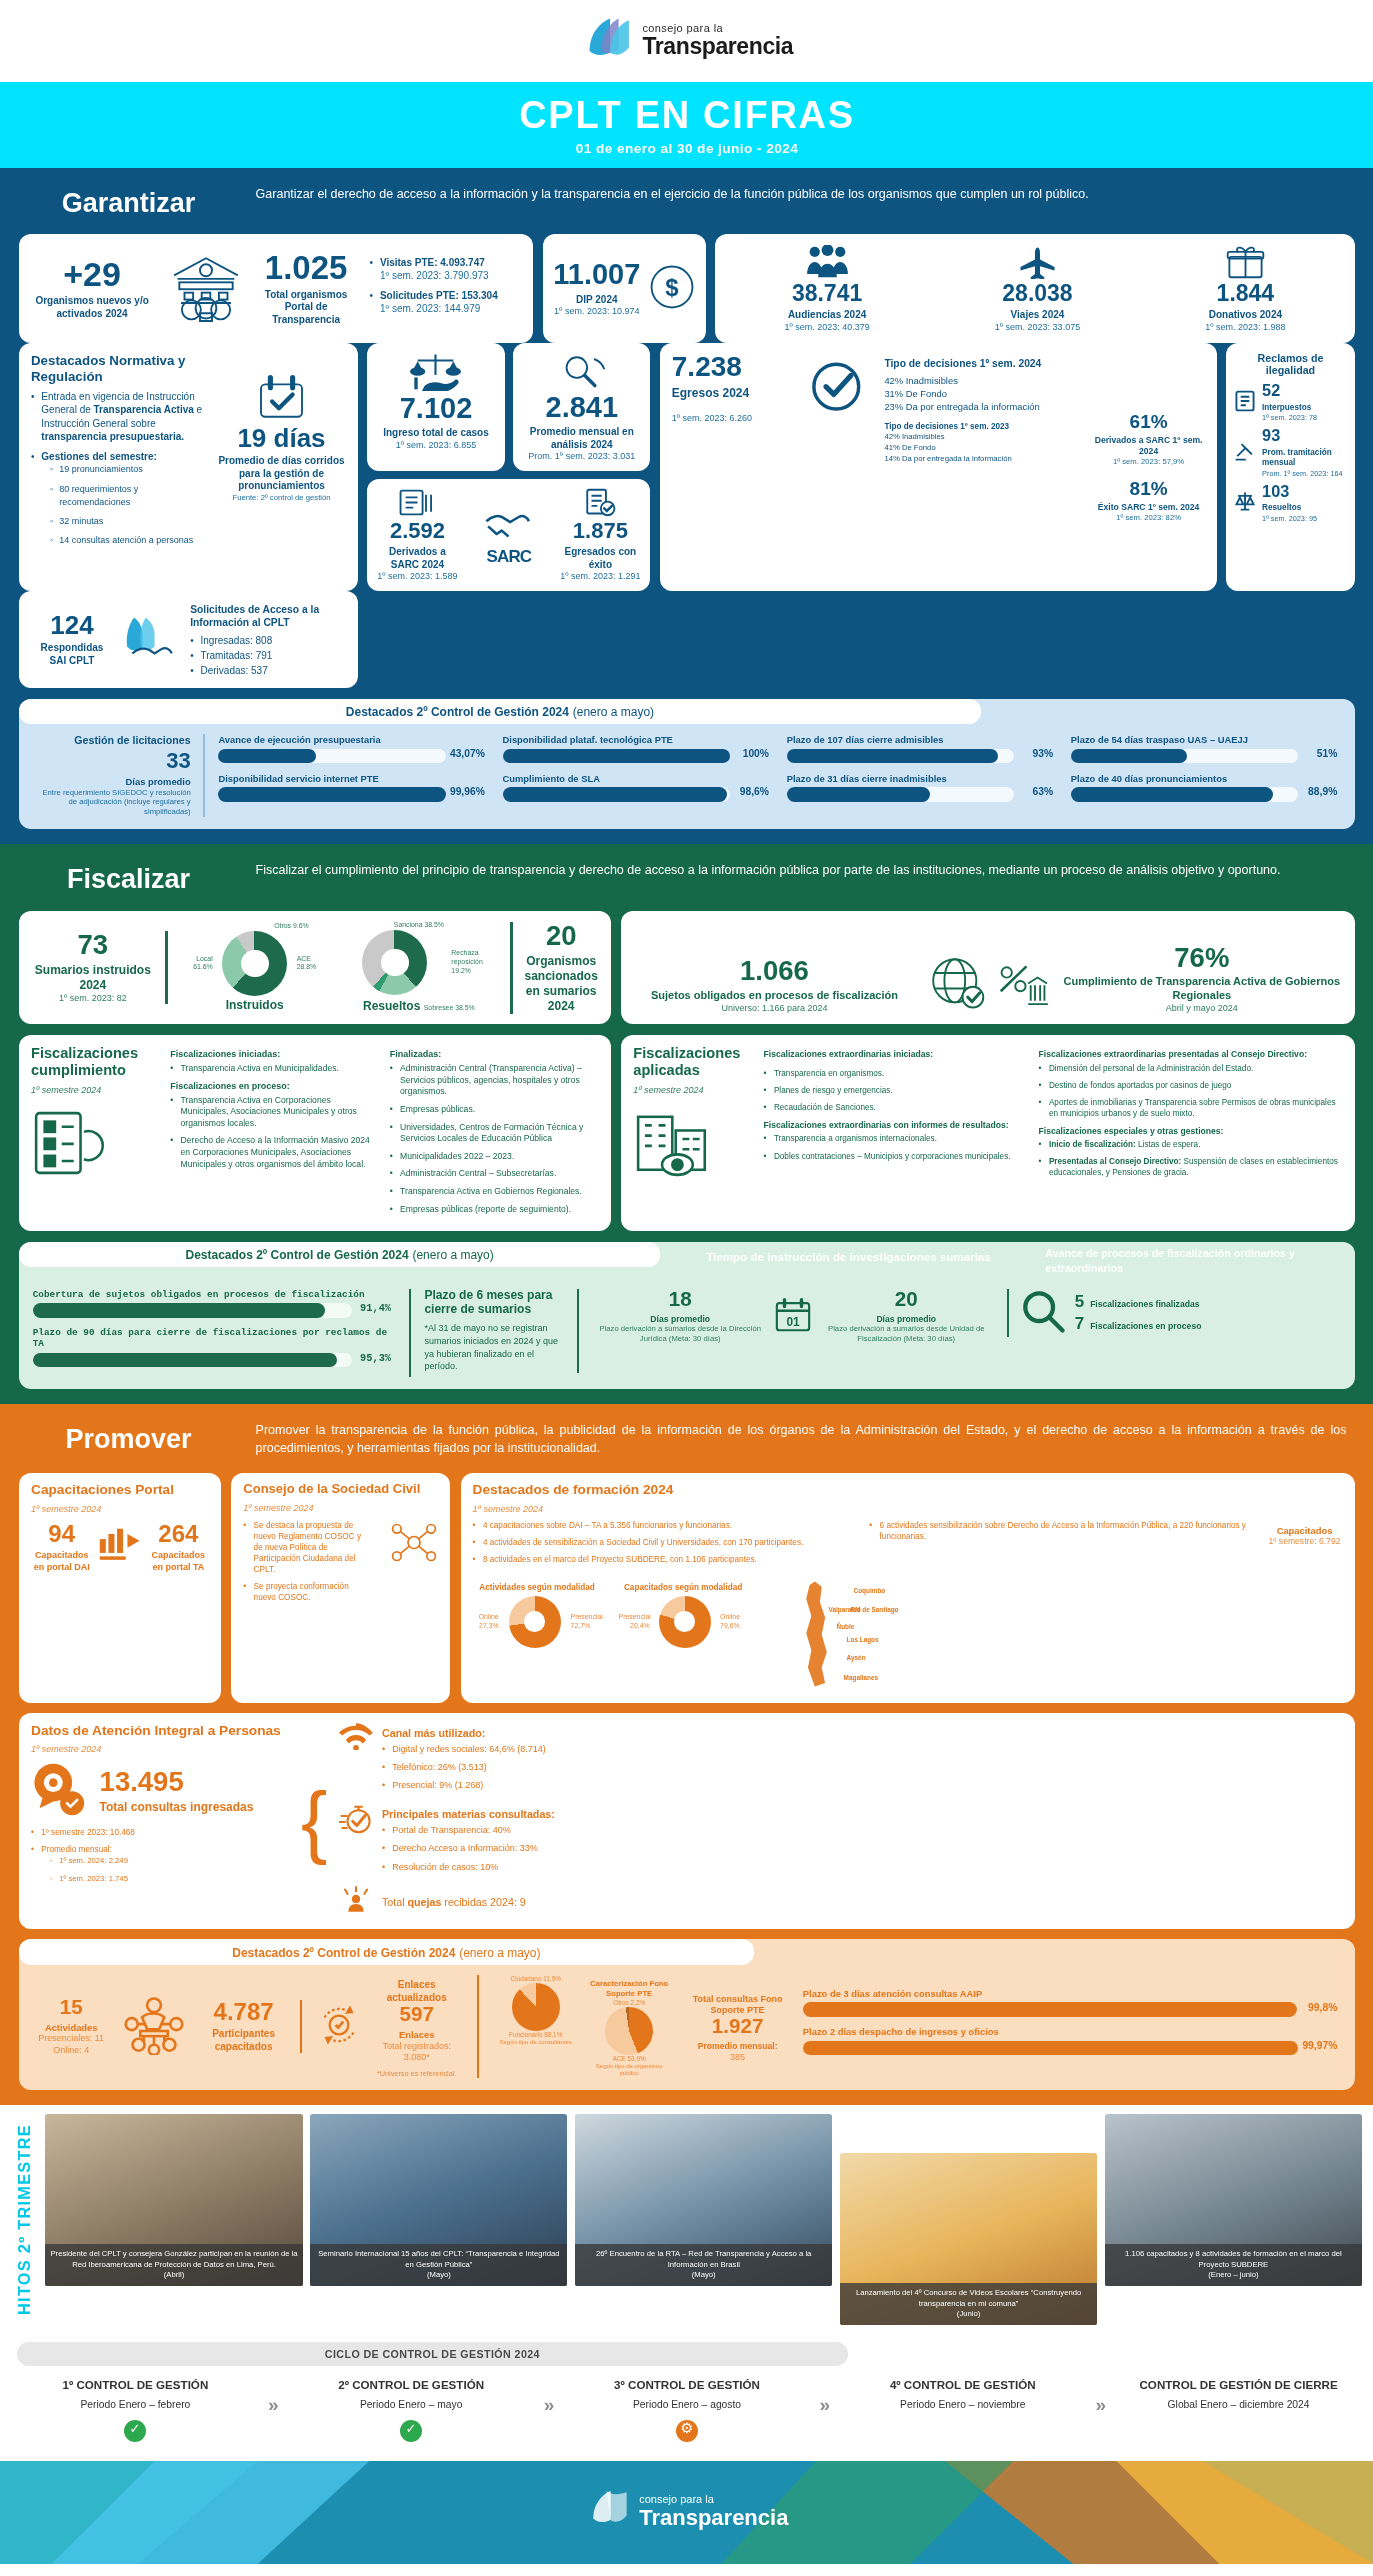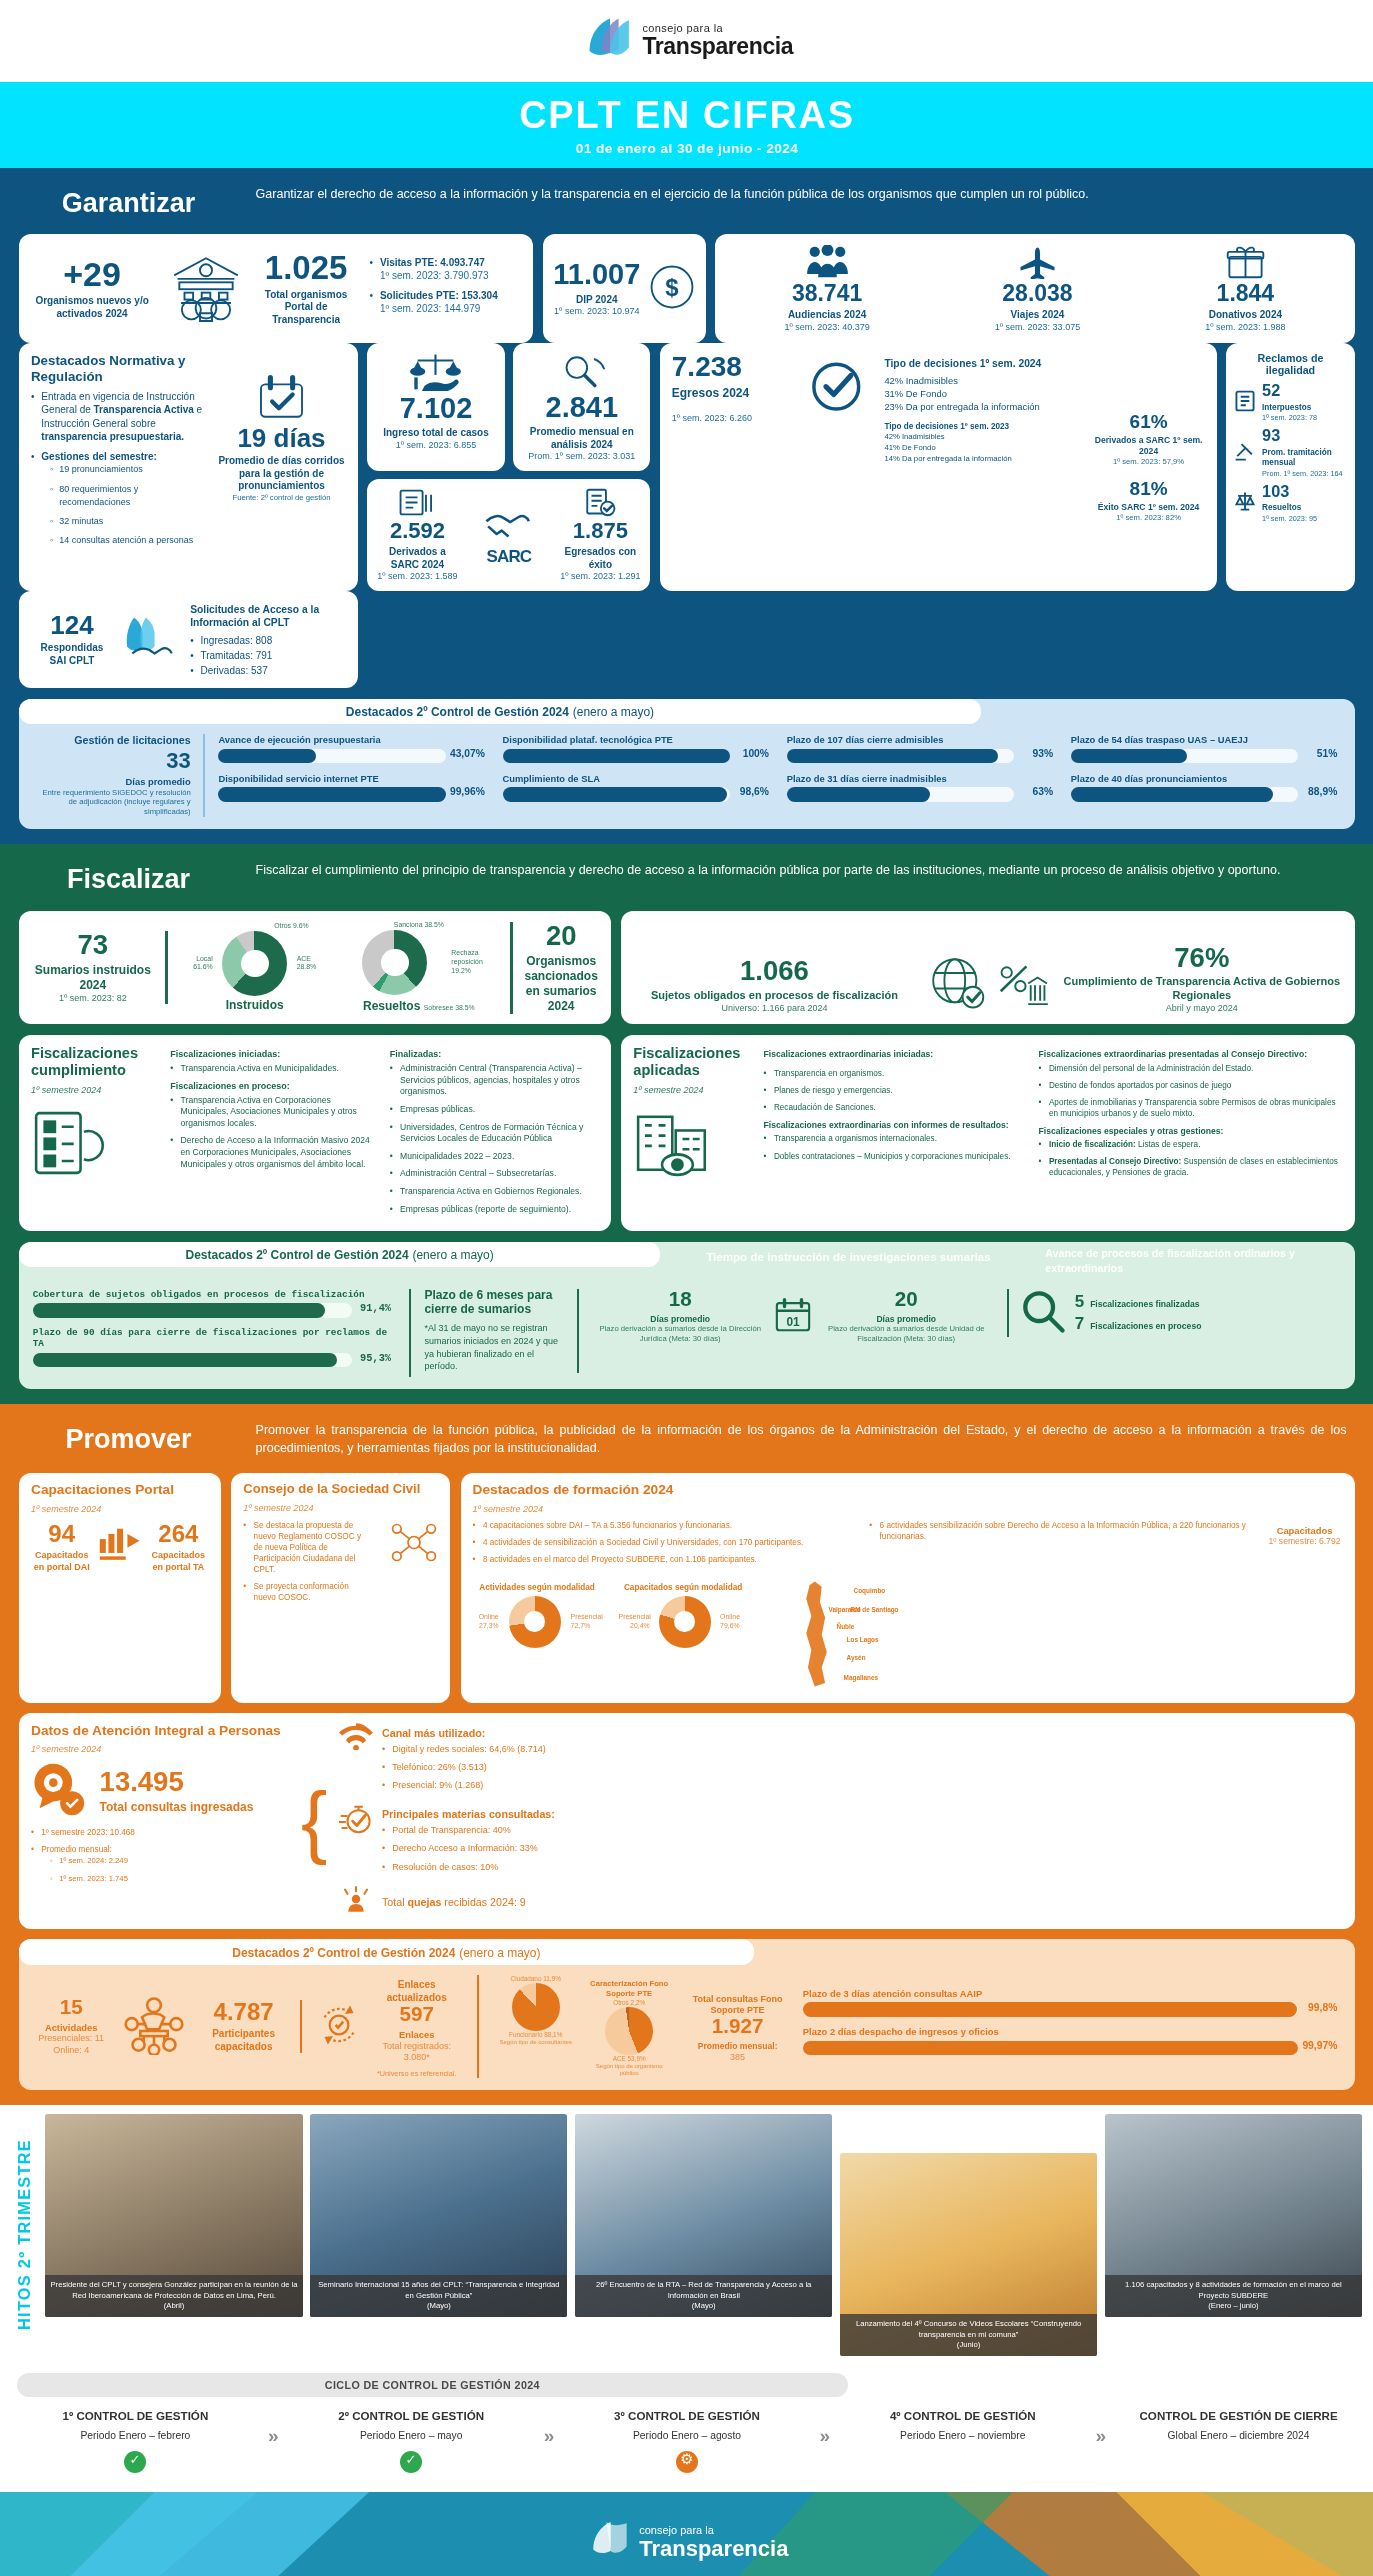--- a/index.html
+++ b/index.html
@@ -92,21 +92,21 @@
   .or-dest .bartrack { background:#fdf0e2; }
 
   
   .donutwrap { text-align:center; }
   .donut { border-radius:50%; position:relative; margin:0 auto; }
   .donut:after { content:""; position:absolute; border-radius:50%; background:#fff; }
 
   
   .hitos { background:#fff; display:flex; padding:8.6px 12px 12px; gap:7.7px; align-items:stretch; }
   .hitos-label { writing-mode:vertical-rl; transform:rotate(180deg); color:#00c8e6; font-size:16.3px; font-weight:bold; letter-spacing:1.3px; text-align:center; padding:8.6px 3.4px; }
-  .photo { flex:1; border-radius:2.6px; position:relative; overflow:hidden; height:203px; }
+  .photo { flex:1; border-radius:2.6px; position:relative; overflow:hidden; height:172px; }
   .photo .pcap { position:absolute; left:0; right:0; bottom:0; background:rgba(55,55,55,.78); color:#fff; font-size:7.7px; text-align:center; padding:5.2px 4.3px; line-height:1.35; }
 
   
   .ciclo { background:#fff; padding:5.2px 17px 19px; }
   .ciclo-head { background:#e7e7e7; border-radius:15.5px; padding:6px 0; text-align:center; font-size:10.7px; font-weight:bold; color:#4a4a4a; letter-spacing:0.4px; width:62%; }
   .ciclo-row { display:flex; align-items:flex-start; margin-top:12px; }
   .ciclo-item { flex:1; text-align:center; color:#333; }
   .ciclo-item .ct { font-size:11.6px; font-weight:bold; line-height:1.25; }
   .ciclo-item .cp { font-size:10.3px; line-height:1.4; margin-top:5.2px; }
   .ciclo-sep { width:39px; text-align:center; color:#8d8d8d; font-size:19px; font-weight:bold; padding-top:15.5px; }

